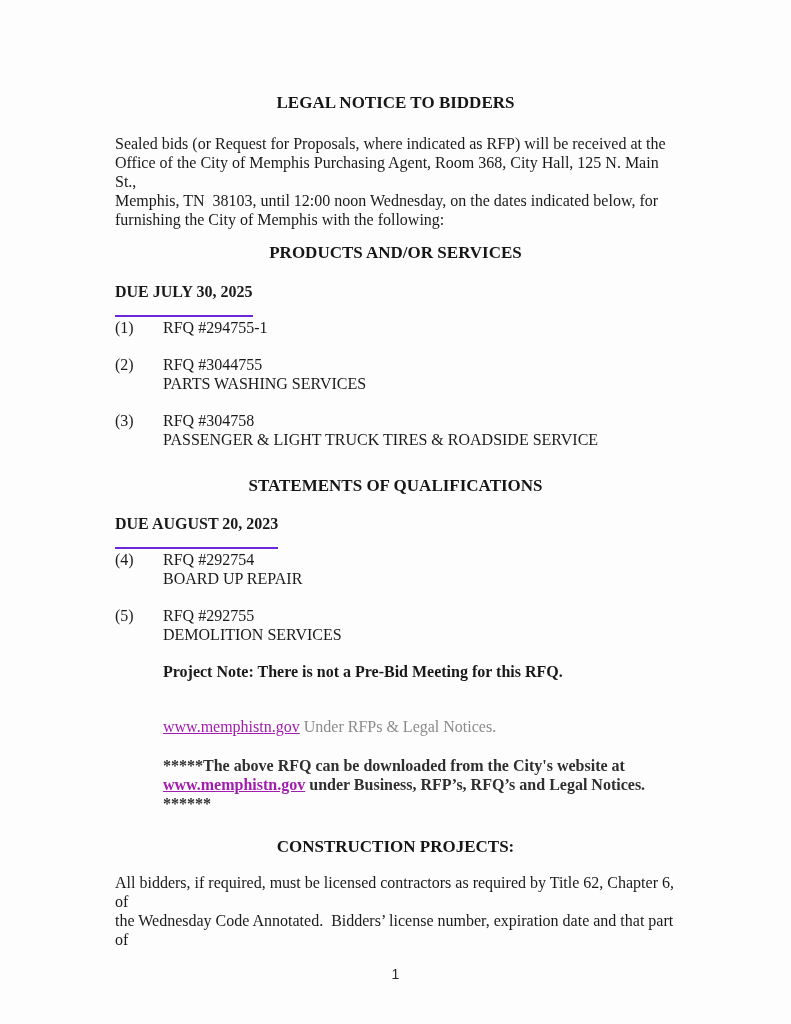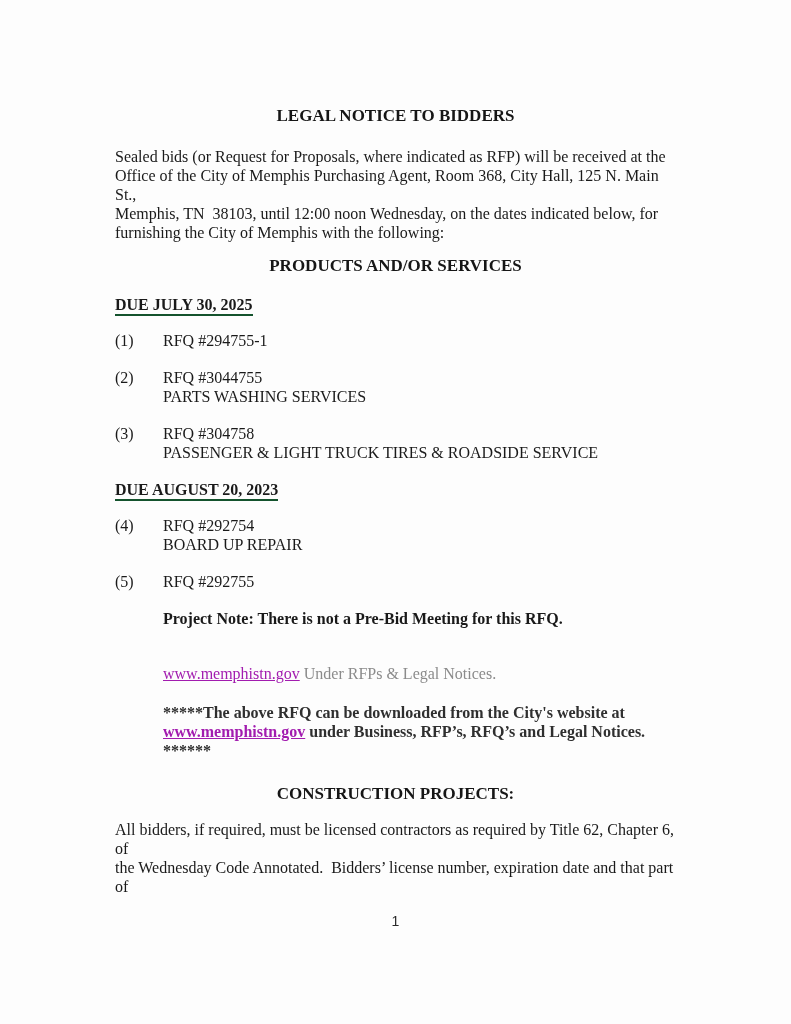--- a/index.html
+++ b/index.html
@@ -21,35 +21,35 @@
     overflow: hidden;
   }
   .heading {
     font-size: 17px;
     line-height: 19px;
     font-weight: bold;
     text-align: center;
     margin: 0;
     color: #161616;
   }
-  .doc-title { margin-bottom: 22px; margin-top: 13px; }
+  .doc-title { margin-bottom: 22px; }
   .intro {
     margin: 0 0 14px 0;
     white-space: pre-wrap;
   }
   .section-heading-products { margin: 12px 0 20px 0; }
   .section-heading-quals { margin: 27px 0 19px 0; }
   .section-heading-construction { margin: 24px 0 17px 0; }
   .due-line {
     font-weight: bold;
     margin: 0 0 17px 0;
   }
   .due-line .underlined {
-    border-bottom: 2px solid #14532d;
-    padding-bottom: 1px;
+    border-bottom: 2px solid #6d28d9;
+    padding-bottom: 15px;
   }
   .item {
     display: flex;
     margin-bottom: 18px;
   }
   .item-num {
     flex: 0 0 48px;
     width: 48px;
   }
   .item-text { flex: 1; }
@@ -118,37 +118,39 @@
   </div>
 
   <div class="item">
     <div class="item-num">(3)</div>
     <div class="item-text">
       <div>RFQ #304758</div>
       <div>PASSENGER &amp; LIGHT TRUCK TIRES &amp; ROADSIDE SERVICE</div>
     </div>
   </div>
 
+  <div class="heading section-heading-quals">STATEMENTS OF QUALIFICATIONS</div>
 
   <div class="due-line">
     <span class="underlined">DUE AUGUST 20, 2023</span>
   </div>
 
   <div class="item">
     <div class="item-num">(4)</div>
     <div class="item-text">
       <div>RFQ #292754</div>
       <div>BOARD UP REPAIR</div>
     </div>
   </div>
 
   <div class="item">
     <div class="item-num">(5)</div>
     <div class="item-text">
       <div>RFQ #292755</div>
+      <div>DEMOLITION SERVICES</div>
     </div>
   </div>
 
   <div class="project-note">Project Note: There is not a Pre-Bid Meeting for this RFQ.</div>
 
   <p class="gray-para">
     <br>
     <a class="doc-link">www.memphistn.gov</a><span> Under RFPs &amp; Legal Notices.</span>
   </p>
 

